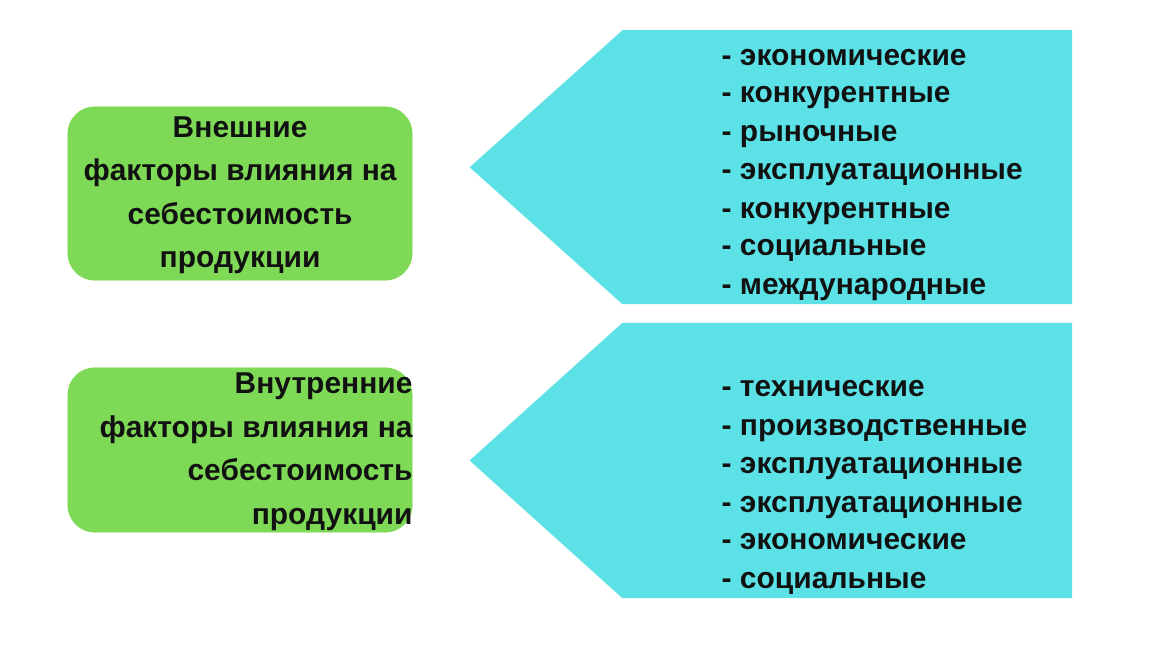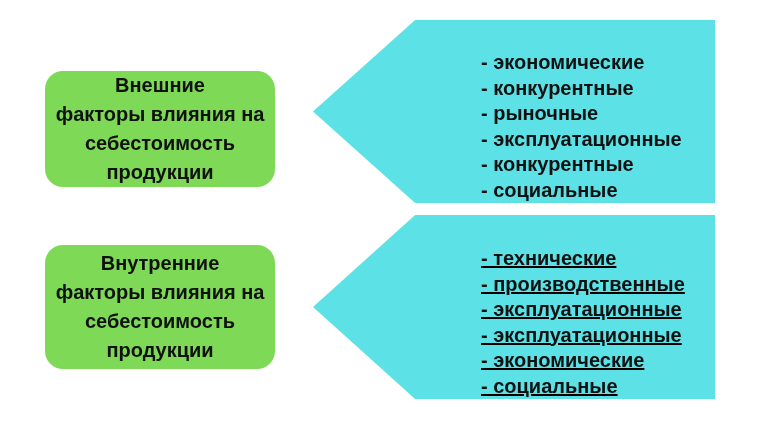--- a/index.html
+++ b/index.html
@@ -31,35 +31,35 @@
     color: var(--text);
     font-weight: bold;
     font-size: 20px;
     line-height: 29px;
     text-align: center;
     display: flex;
     flex-direction: column;
     justify-content: center;
   }
   #box-external { top: 71px; height: 116px; }
-  #box-internal { top: 245px; height: 124px; }
+  #box-internal { top: 245px; height: 110px; text-align: right; }
 
   
   .arrow {
     position: absolute;
     left: 313px;
     width: 402px;
     background: var(--arrow-cyan);
     clip-path: polygon(25.4% 0%, 100% 0%, 100% 100%, 25.4% 100%, 0% 50%);
     display: flex;
     flex-direction: column;
     justify-content: flex-end;
   }
   #arrow-external { top: 20px; height: 183px; }
-  #arrow-internal { top: 215px; height: 184px; text-decoration: underline; }
+  #arrow-internal { top: 215px; height: 184px; }
 
   .arrow ul {
     list-style: none;
     margin: 0;
     padding: 0 8px 0 168px;
     color: var(--text);
     font-weight: bold;
     font-size: 20px;
     line-height: 25.5px;
   }
@@ -77,20 +77,21 @@
   </div>
 
   <div class="arrow" id="arrow-external">
     <ul>
       <li>- экономические</li>
       <li>- конкурентные</li>
       <li>- рыночные</li>
       <li>- эксплуатационные</li>
       <li>- конкурентные</li>
       <li>- социальные</li>
+      <li>- международные</li>
     </ul>
   </div>
 
   <div class="factor-box" id="box-internal">
     <div>Внутренние</div>
     <div>факторы влияния на</div>
     <div>себестоимость</div>
     <div>продукции</div>
   </div>
 

